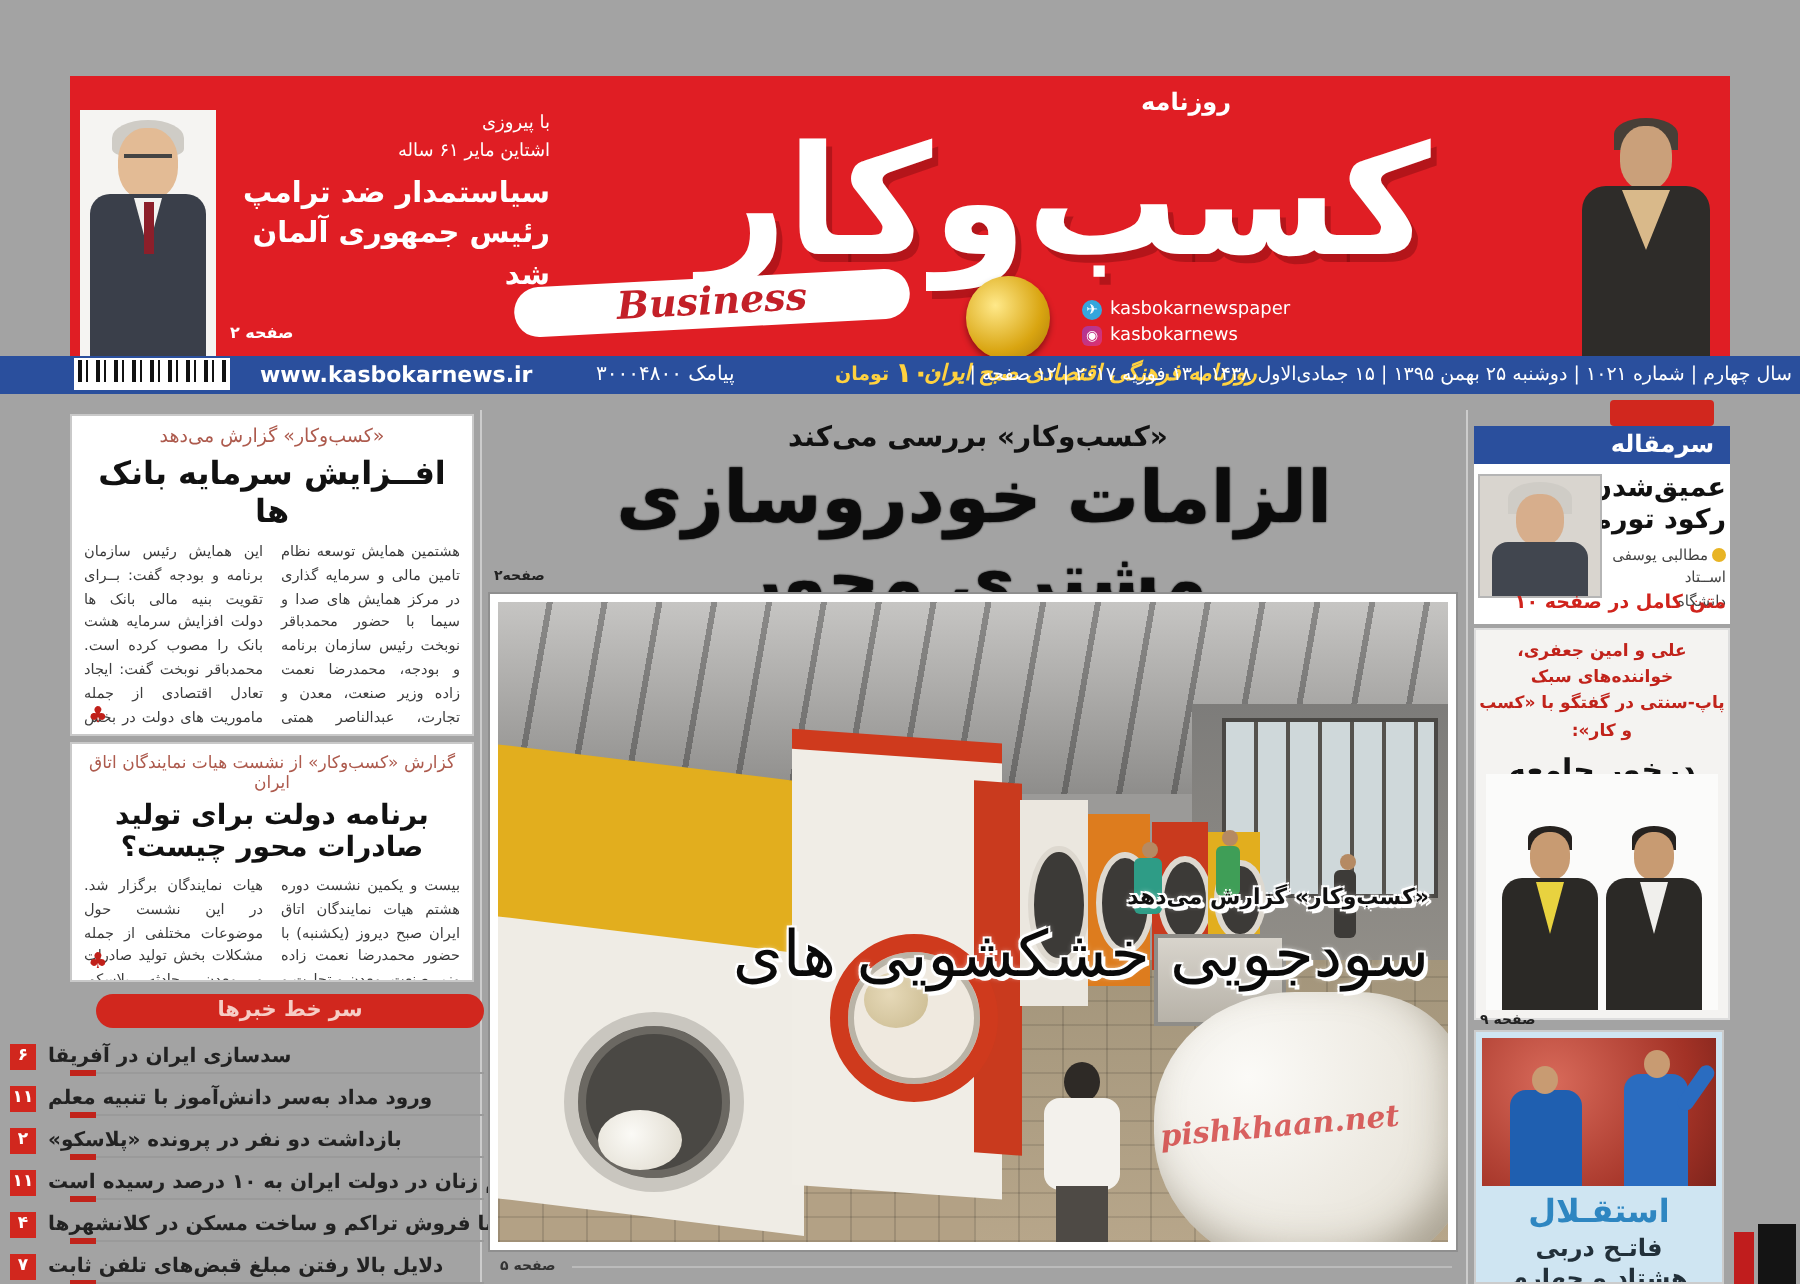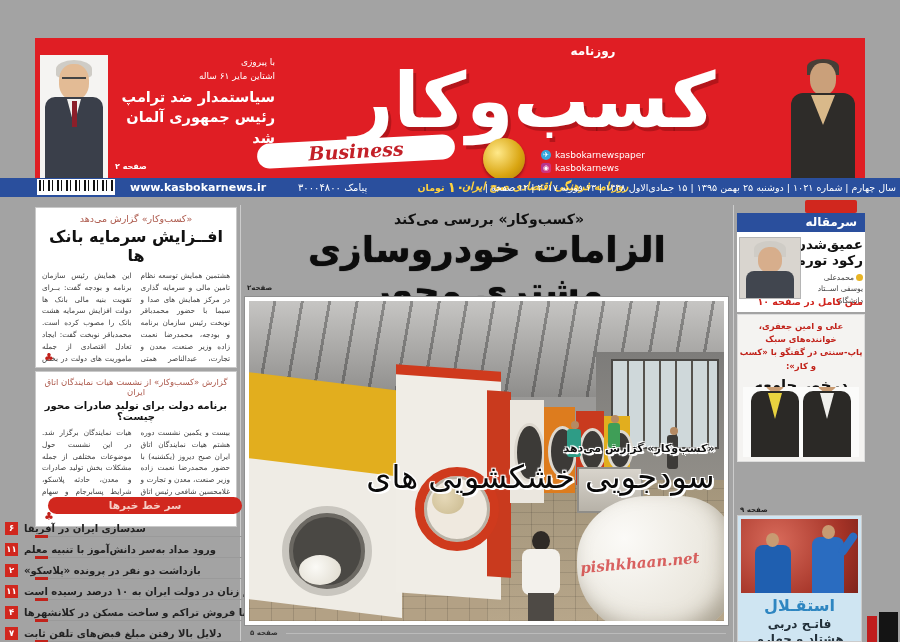--- a/index.html
+++ b/index.html
@@ -55,25 +55,25 @@
   .bar-price-unit{color:#ffd23f;font-weight:bold;}
 
   
   .vdiv1{position:absolute;left:240px;top:205px;width:1px;height:437px;background:#ccc;}
   .vdiv2{position:absolute;left:733px;top:205px;width:1px;height:437px;background:#ccc;}
 
   
   .art{position:absolute;left:35px;width:202px;border:1px solid #c9c9c9;box-sizing:border-box;
        padding:5px 6px;direction:rtl;text-align:center;background:#fff;overflow:hidden;}
   .art1{top:207px;height:161px;}
-  .art2{top:371px;height:156px;}
+  .art2{top:371px;height:120px;}
   .art-kicker{color:#ad5a4d;font-size:9.5px;}
   .art2 .art-kicker{font-size:8.5px;}
   .art-title{font-size:16px;font-weight:bold;color:#111;margin:3px 0 5px;}
-  .art2 .art-title{font-size:10px;}
+  .art2 .art-title{font-size:14px;}
   .art-body{column-count:2;column-gap:9px;font-size:7.3px;line-height:1.62;text-align:justify;color:#3c3c3c;}
   .art-end{position:absolute;left:8px;bottom:3px;color:#c1201a;font-size:11px;}
   .hl-bar{position:absolute;left:48px;top:497px;width:194px;height:17px;background:#d1271e;border-radius:9px;
           color:#f6cdc5;font-size:10.5px;text-align:center;line-height:17px;font-weight:bold;}
   .hl-list{position:absolute;left:5px;top:521px;width:237px;}
   .hl-item{display:flex;align-items:center;gap:6px;height:14px;}
   .hl-num{min-width:13px;height:13px;background:#d1271e;color:#fff;font-size:8.5px;font-weight:bold;
           text-align:center;line-height:13px;}
   .hl-text{font-size:10px;font-weight:bold;color:#222;direction:rtl;white-space:nowrap;}
   .hl-line{margin:1px 0 3px 30px;border-top:1px solid #9a9a9a;position:relative;height:2px;}
@@ -151,21 +151,21 @@
             line-height:1.2;color:#111;}
   .ed-photo{position:absolute;left:2px;top:5px;width:60px;height:60px;border:1px solid #b5b5b5;background:#d9d5cf;overflow:hidden;}
   .edp-hair{position:absolute;left:14px;top:3px;width:32px;height:16px;background:#cfccc6;border-radius:50% 50% 0 0;}
   .edp-face{position:absolute;left:18px;top:9px;width:24px;height:26px;background:#d7ae8c;border-radius:45%;}
   .edp-suit{position:absolute;left:6px;top:33px;width:48px;height:27px;background:#41464f;border-radius:8px 8px 0 0;}
   .ed-author{position:absolute;right:2px;top:40px;width:60px;text-align:right;direction:rtl;font-size:7.5px;
              color:#444;line-height:1.5;}
   .ed-coin{display:inline-block;width:7px;height:7px;border-radius:50%;background:#e8b built;}
   .ed-coin{display:inline-block;width:7px;height:7px;border-radius:50%;background:#e8b424;vertical-align:middle;margin-left:2px;}
   .ed-more{position:absolute;right:2px;top:64px;font-size:9.5px;font-weight:bold;color:#d0231c;direction:rtl;}
-  .mus-box{position:absolute;left:737px;top:314px;width:128px;height:148px;background:#f4f3f1;border:1px solid #ddd;
+  .mus-box{position:absolute;left:737px;top:314px;width:128px;height:196px;background:#f4f3f1;border:1px solid #ddd;
            box-sizing:border-box;text-align:center;direction:rtl;overflow:hidden;}
   .mus-k{font-size:8.5px;color:#c1231b;font-weight:bold;line-height:1.55;margin-top:5px;}
   .mus-t{font-size:15px;font-weight:bold;color:#131313;line-height:1.3;margin-top:3px;}
   .mus-photo{position:absolute;left:5px;right:5px;top:72px;bottom:4px;background:#fbfbfa;overflow:hidden;}
   .mu{position:absolute;bottom:0;width:52px;height:92px;}
   .mu1{left:6px;} .mu2{right:6px;}
   .mu-hair{position:absolute;left:15px;top:0;width:22px;height:12px;background:#26221f;border-radius:50% 50% 0 0;}
   .mu-head{position:absolute;left:16px;top:3px;width:20px;height:24px;background:#c89b72;border-radius:45%;}
   .mu-suit{position:absolute;left:2px;top:26px;width:48px;height:66px;background:#2b2926;border-radius:10px 10px 0 0;}
   .mu-shirt{position:absolute;left:19px;top:28px;width:14px;height:26px;clip-path:polygon(0 0,100% 0,50% 100%);}
@@ -350,21 +350,21 @@
     <div class="ed-title">
       <span>عمیق‌شدن</span><br>
       <span>رکود تورمی</span>
     </div>
     <div class="ed-photo">
       <div class="edp-hair"></div>
       <div class="edp-face"></div>
       <div class="edp-suit"></div>
     </div>
     <div class="ed-author">
-      <span class="ed-coin"></span><span>محمدعلی یوسفی اســتاد</span><br>
+      <span class="ed-coin"></span><span>مطالبی یوسفی اســتاد</span><br>
       <span>دانشگاه</span>
     </div>
     <div class="ed-more">متن کامل در صفحه ۱۰</div>
   </div>
 
   <div class="mus-box">
     <div class="mus-k">
       <span>علی و امین جعفری، خواننده‌های سبک</span><br>
       <span>پاپ-سنتی در گفتگو با «کسب و کار»:</span>
     </div>

